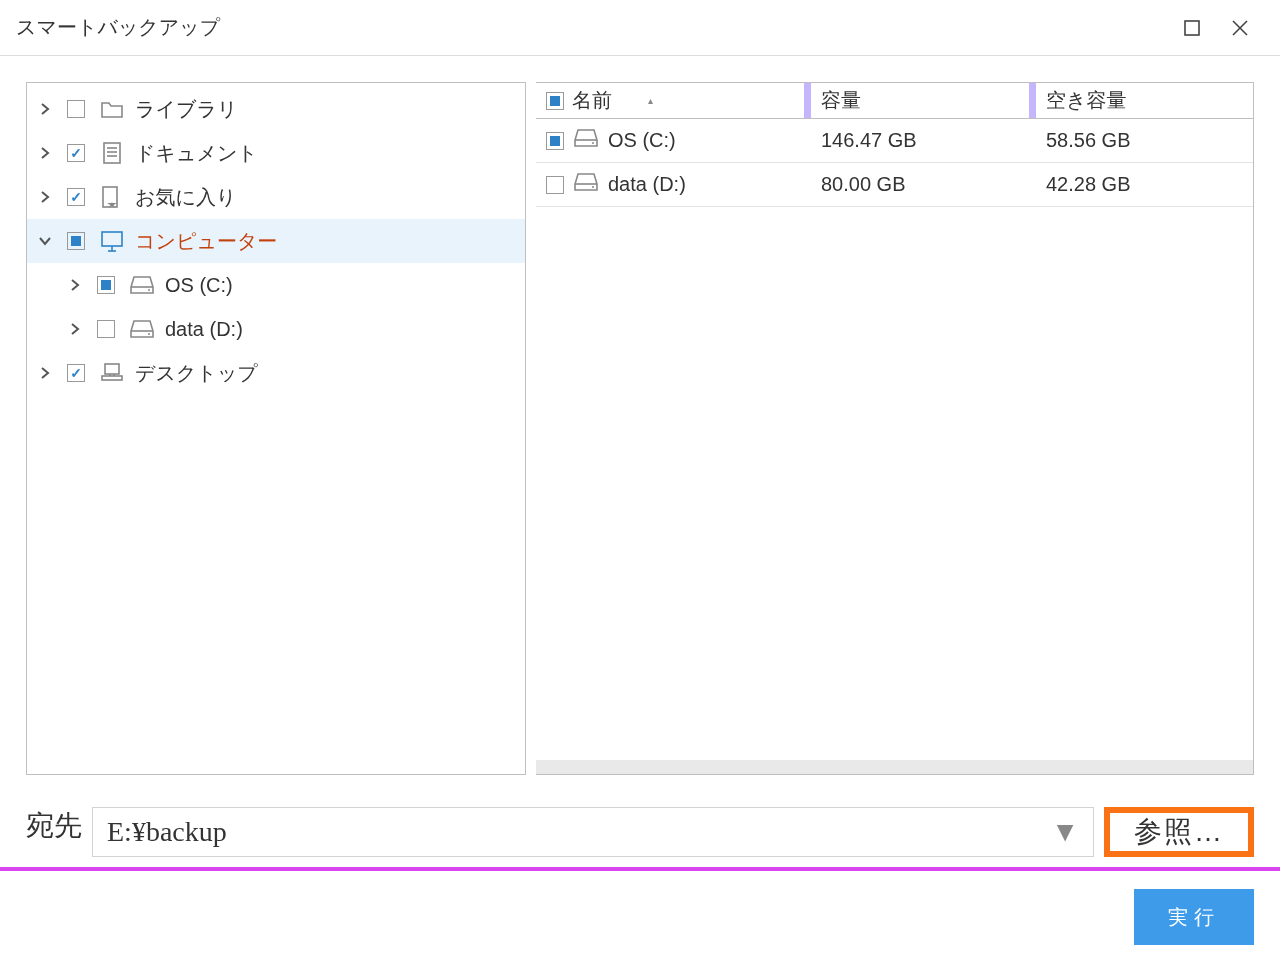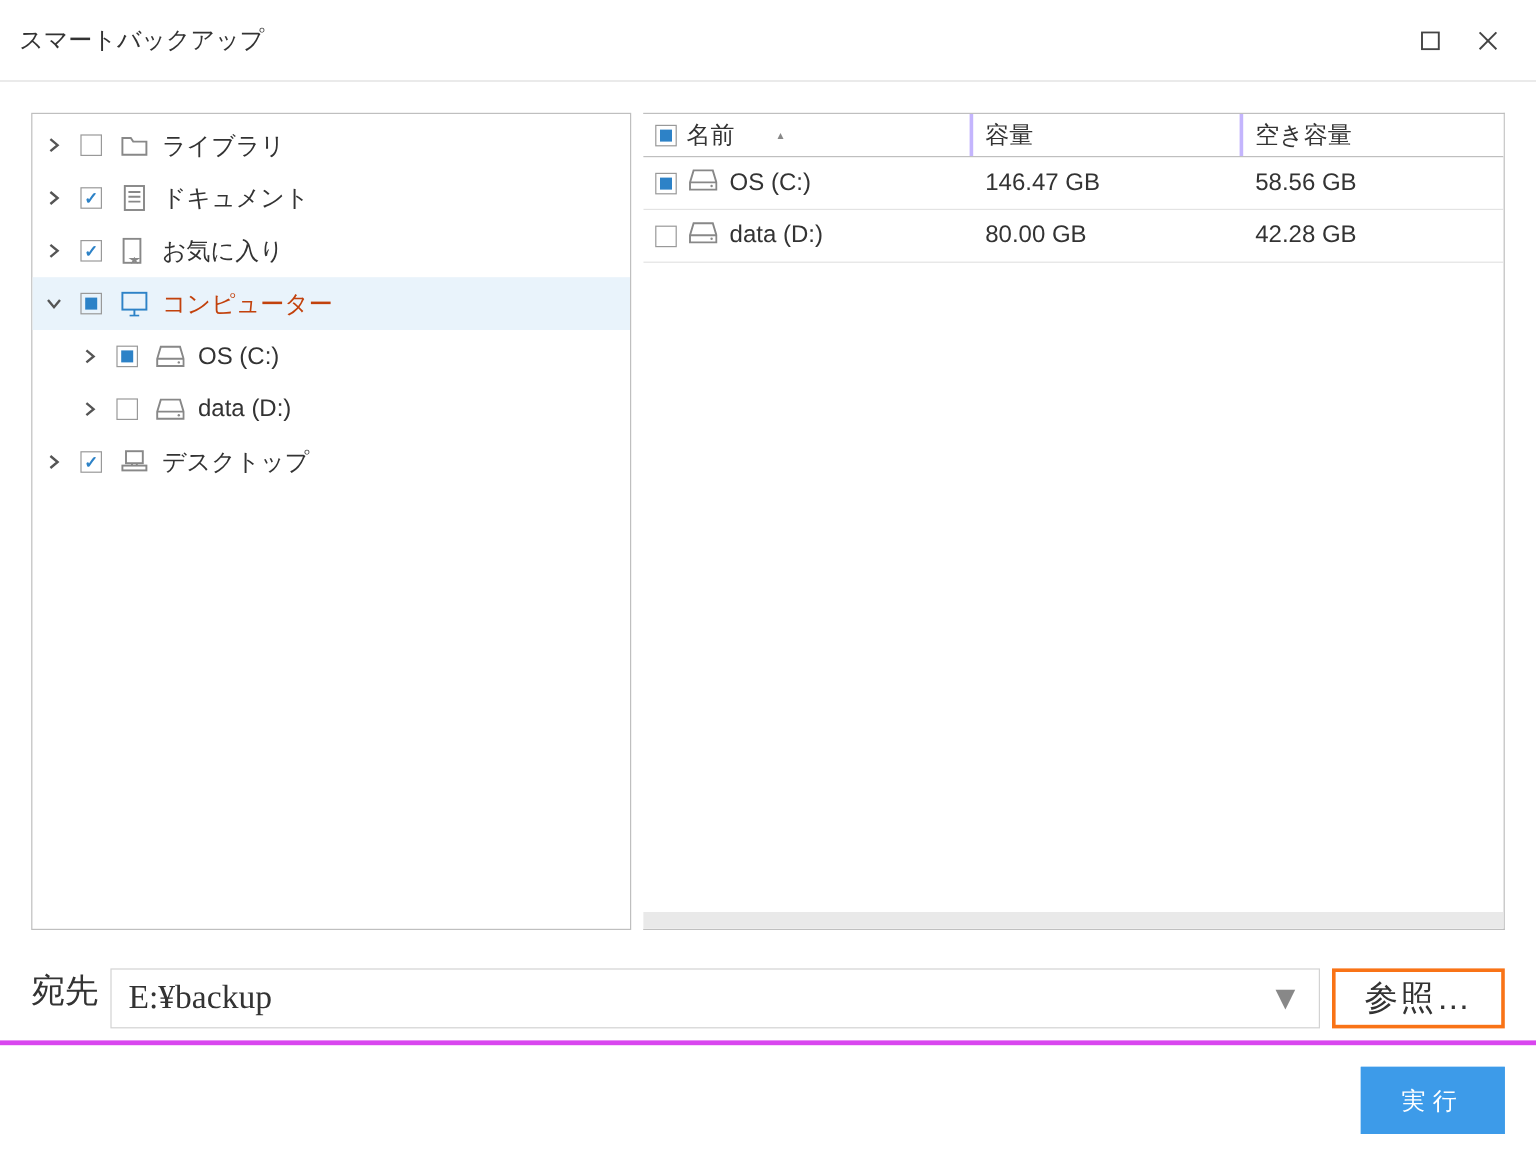--- a/index.html
+++ b/index.html
@@ -8,21 +8,21 @@
     font-size: 18px;
     background: #fff;
     color: #333;
     width: 1280px;
     height: 963px;
     display: flex;
     flex-direction: column;
   }
   
   .titlebar {
-    height: 68px;
+    height: 56px;
     display: flex;
     align-items: center;
     padding: 0 16px;
     border-bottom: 1px solid #ddd;
   }
   .titlebar .title { font-size: 20px; flex: 1; }
   .titlebar .win-btn {
     width: 48px; height: 48px;
     display: flex; align-items: center; justify-content: center;
     cursor: pointer;
@@ -104,21 +104,21 @@
   .list-header {
     display: flex;
     border-bottom: 1px solid #bfbfbf;
     background: #fff;
     height: 36px;
     align-items: stretch;
   }
   .list-header .col {
     display: flex; align-items: center;
     padding: 0 10px;
-    border-right: 3px solid #c4b5fd;
+    border-right: 7px solid #c4b5fd;
     font-size: 20px;
     gap: 8px;
   }
   .list-header .col:last-child { border-right: none; }
   .col.name { width: 275px; }
   .col.size { width: 225px; }
   .col.free { flex: 1; }
   .hdr-check {
     width: 18px; height: 18px;
     border: 1px solid #999;
@@ -178,21 +178,21 @@
     padding: 0 14px;
     gap: 8px;
   }
   .dest-input span.value { flex: 1; font-family: Liberation Serif, serif; }
   .dest-drop {
     color: #888;
   }
   .browse-btn {
     height: 50px;
     padding: 0 24px;
-    border: 3px solid #f97316;
+    border: 6px solid #f97316;
     background: #fff;
     display: flex; align-items: center;
     cursor: pointer;
     letter-spacing: 2px;
   }
 
   
   .footer {
     border-top: 4px solid #d946ef;
     height: 96px;

